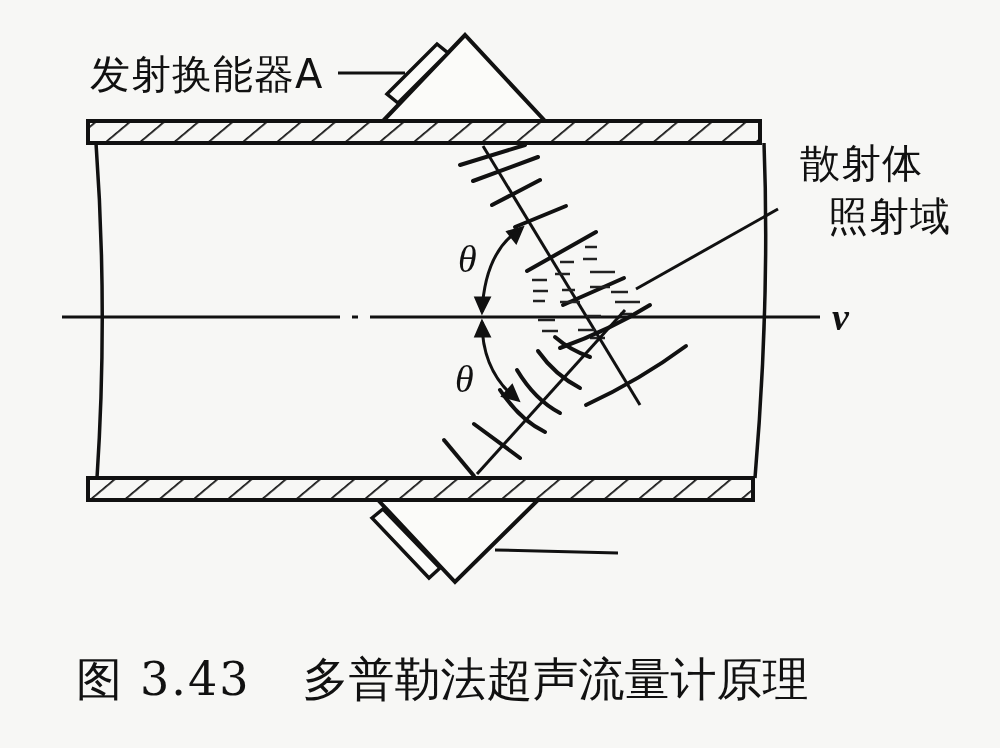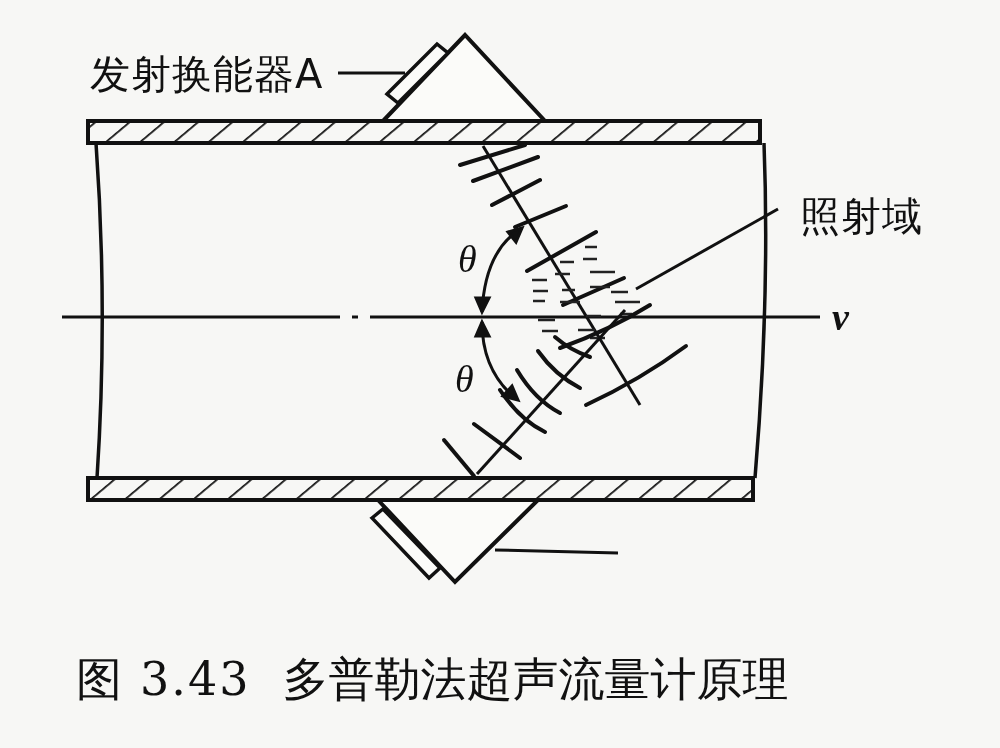--- a/index.html
+++ b/index.html
@@ -19,21 +19,21 @@
   }
   .greek {
     position: absolute; font-family: "Liberation Serif", "DejaVu Serif", serif;
     font-style: italic; font-size: 38px; line-height: 1; color: #111;
   }
   .caption {
     position: absolute; left: 76px; top: 656px;
     font-family: "DejaVu Serif", "Liberation Serif", serif;
     font-size: 46px; line-height: 1; color: #111; white-space: nowrap;
   }
-  .caption .num { margin: 0 32px 0 18px; letter-spacing: 2px; }
+  .caption .num { margin: 0 52px 0 18px; letter-spacing: 2px; }
 </style>
 </head>
 <body>
 
 <div id="figure">
   <svg width="1000" height="748" viewBox="0 0 1000 748">
     <defs>
       <pattern id="hatch" patternUnits="userSpaceOnUse" width="22" height="22" patternTransform="rotate(50)">
         <line x1="0" y1="0" x2="0" y2="22" stroke="#111" stroke-width="3.5"></line>
       </pattern>
@@ -125,21 +125,22 @@
       <path d="M482 322 Q482 370 515 398"></path>
       <polygon points="482,322 476,336 489,336" fill="#111"></polygon>
       <polygon points="518,400 503,396 512,386" fill="#111"></polygon>
     </g>
   </svg>
 
   
   <div class="label" style="left:90px; top:54px;">
     <span>发射换能器A</span>
   </div>
-  <div class="label" style="left:800px; top:196px;">照射域</div>
+  <div class="label" style="left:800px; top:143px;">散射体</div>
+  <div class="label" style="left:828px; top:196px;">照射域</div>
 
   <div class="greek" style="left:458px; top:240px;">θ</div>
   <div class="greek" style="left:455px; top:360px;">θ</div>
   <div class="greek" style="left:832px; top:298px; font-weight:bold;">v</div>
 
   
   <div class="caption">
     <span>图</span><span class="num">3.43</span><span>多普勒法超声流量计原理</span>
   </div>
 </div>

